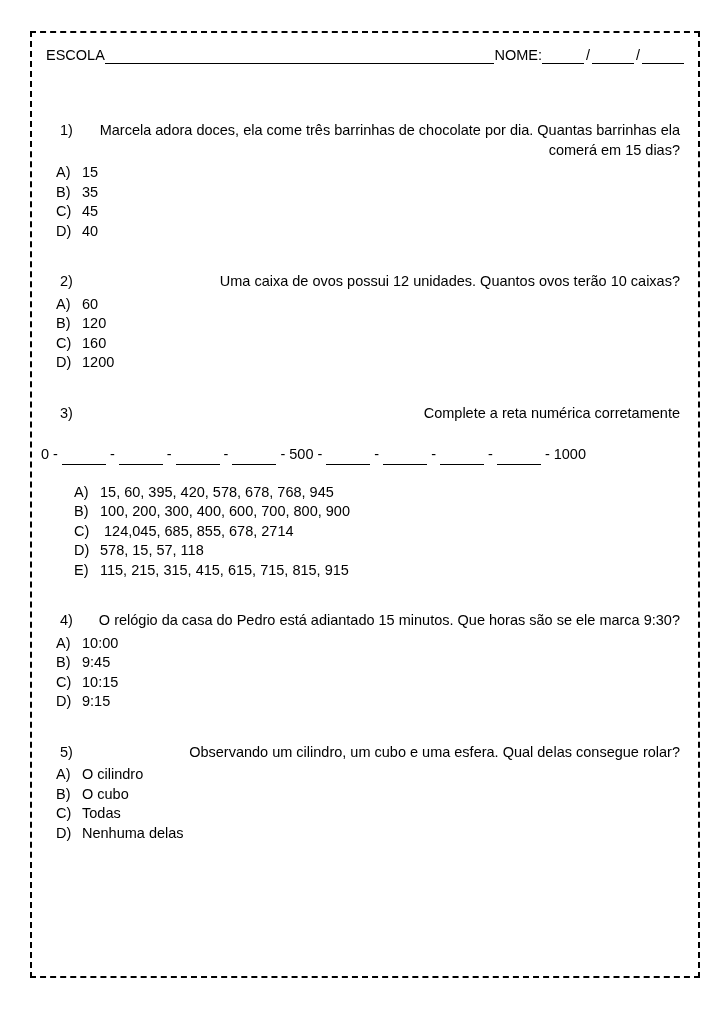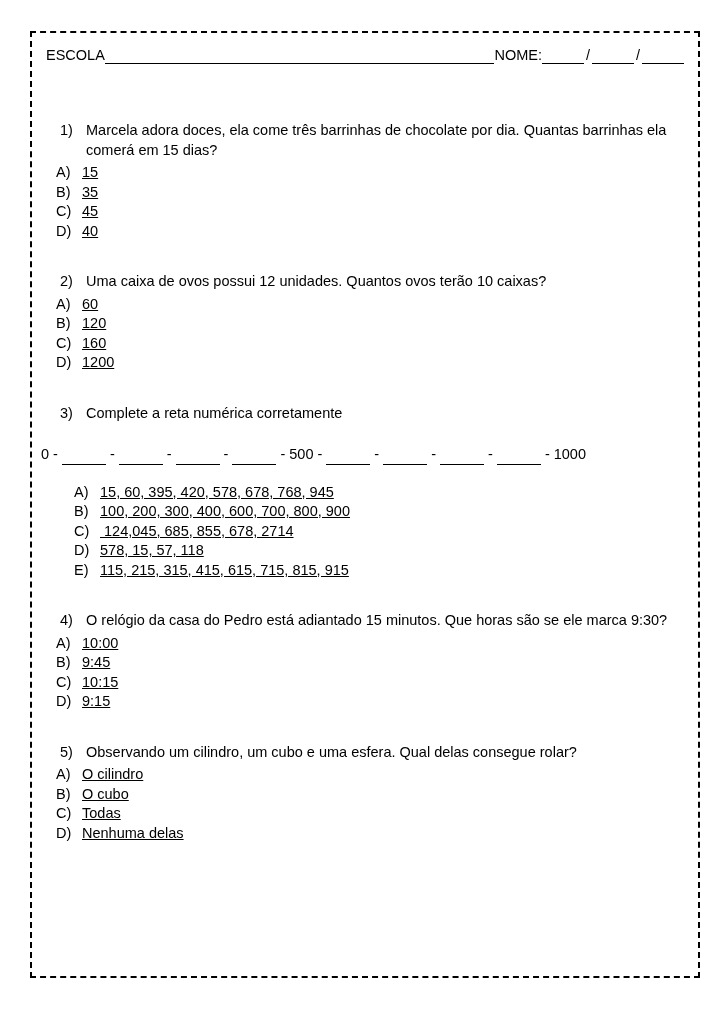--- a/index.html
+++ b/index.html
@@ -66,35 +66,35 @@
     font-size: 14.5px;
     line-height: 19.5px;
     margin-bottom: 3px;
   }
   .qnum {
     flex: none;
     width: 26px;
   }
   .qbody {
     flex: 1 1 auto;
+    text-align: right;
   }
   .opt {
     display: flex;
     font-size: 14.5px;
     line-height: 19.5px;
     margin-left: -4px;
   }
   .optletter {
     flex: none;
     width: 26px;
   }
   .opttext {
     flex: 1 1 auto;
     white-space: pre;
-    text-decoration: underline;
   }
 
   
   .numberline {
     display: flex;
     align-items: flex-end;
     font-size: 14.5px;
     line-height: 19.5px;
     margin: 22px 0 18px -19px;
     white-space: nowrap;

